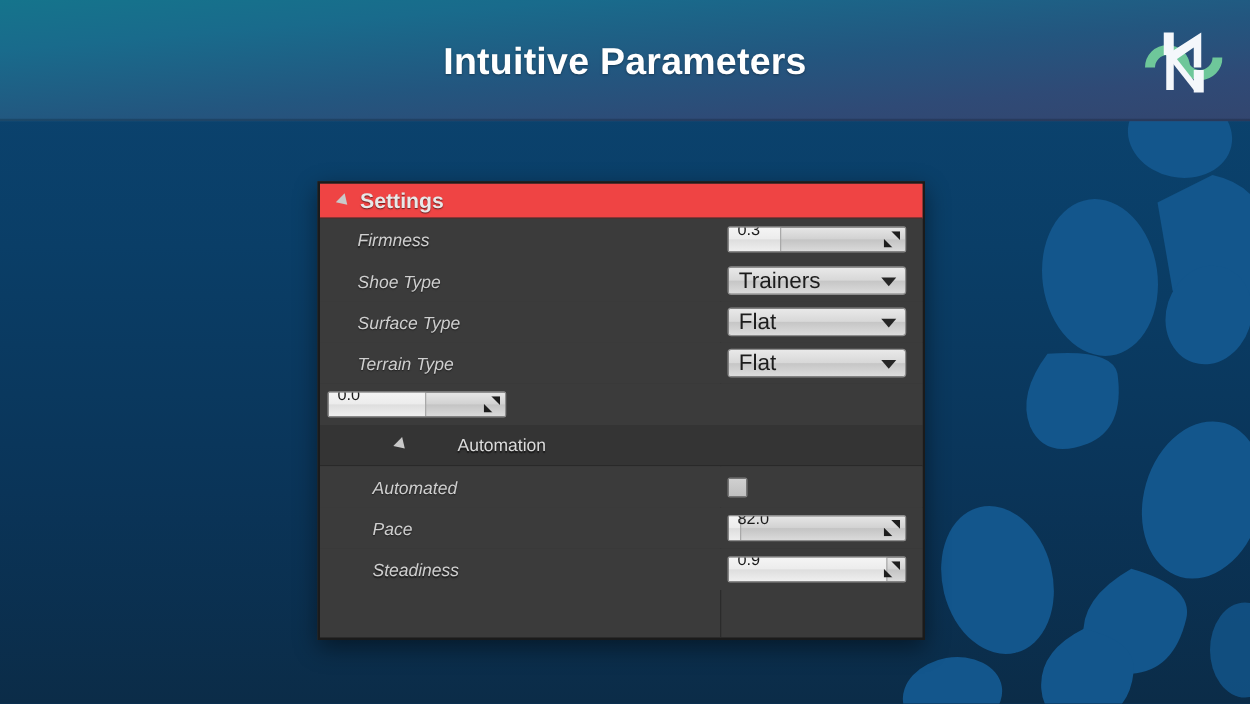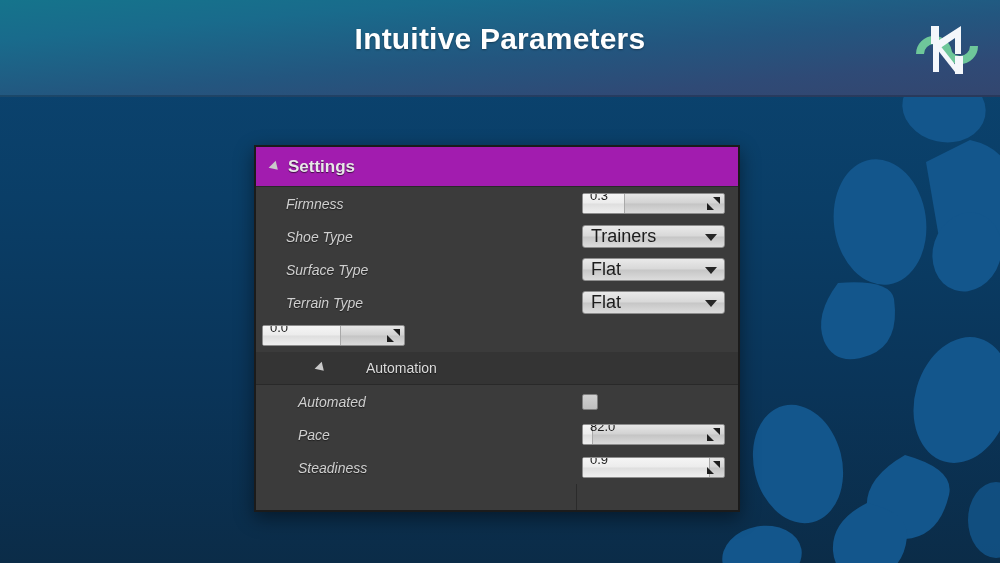--- a/index.html
+++ b/index.html
@@ -22,21 +22,21 @@
   #header-band {
     position: absolute; left: 0; top: 0; width: 1000px; height: 97px;
     background: linear-gradient(175deg, #15748c 0%, #196b8c 22%, #23567f 55%, #2f4a76 80%, #33466f 100%);
     overflow: hidden;
   }
   #header-band:after {
     content: ""; position: absolute; left: 0; right: 0; bottom: 0; height: 2px;
     background: rgba(0,0,0,.18);
   }
   #page-title {
-    position: absolute; left: 0; right: 0; top: 22px;
+    position: absolute; left: 0; right: 0; top: 33px;
     text-align: center;
     font-size: 30px; font-weight: bold; color: #ffffff;
     letter-spacing: .2px;
     text-shadow: 0 1px 2px rgba(0,0,0,.35);
   }
   #brand-logo {
     position: absolute; right: 22px; top: 20px; width: 62px; height: 58px;
   }
   #brand-logo svg { width: 100%; height: 100%; display: block; }
 
@@ -49,22 +49,22 @@
     box-shadow: 0 6px 18px rgba(0,0,0,.45);
   }
   
   #column-splitter {
     position: absolute; left: 320px; top: 0; bottom: 0; width: 1px;
     background: #2b2b2b;
   }
 
   .cat-header {
     position: relative;
-    height: 40px;
-    background: #a21caf;
+    height: 28px;
+    background: #ef4444;
     border-bottom: 1px solid #292929;
     display: flex; align-items: center;
   }
   .cat-header.sub { height: 33px; background: #343434; gap: 32px; }
 
   .tri {
     width: 0; height: 0;
     border-left: 5px solid transparent;
     border-right: 5px solid transparent;
     border-top: 8px solid #c9c9c9;

